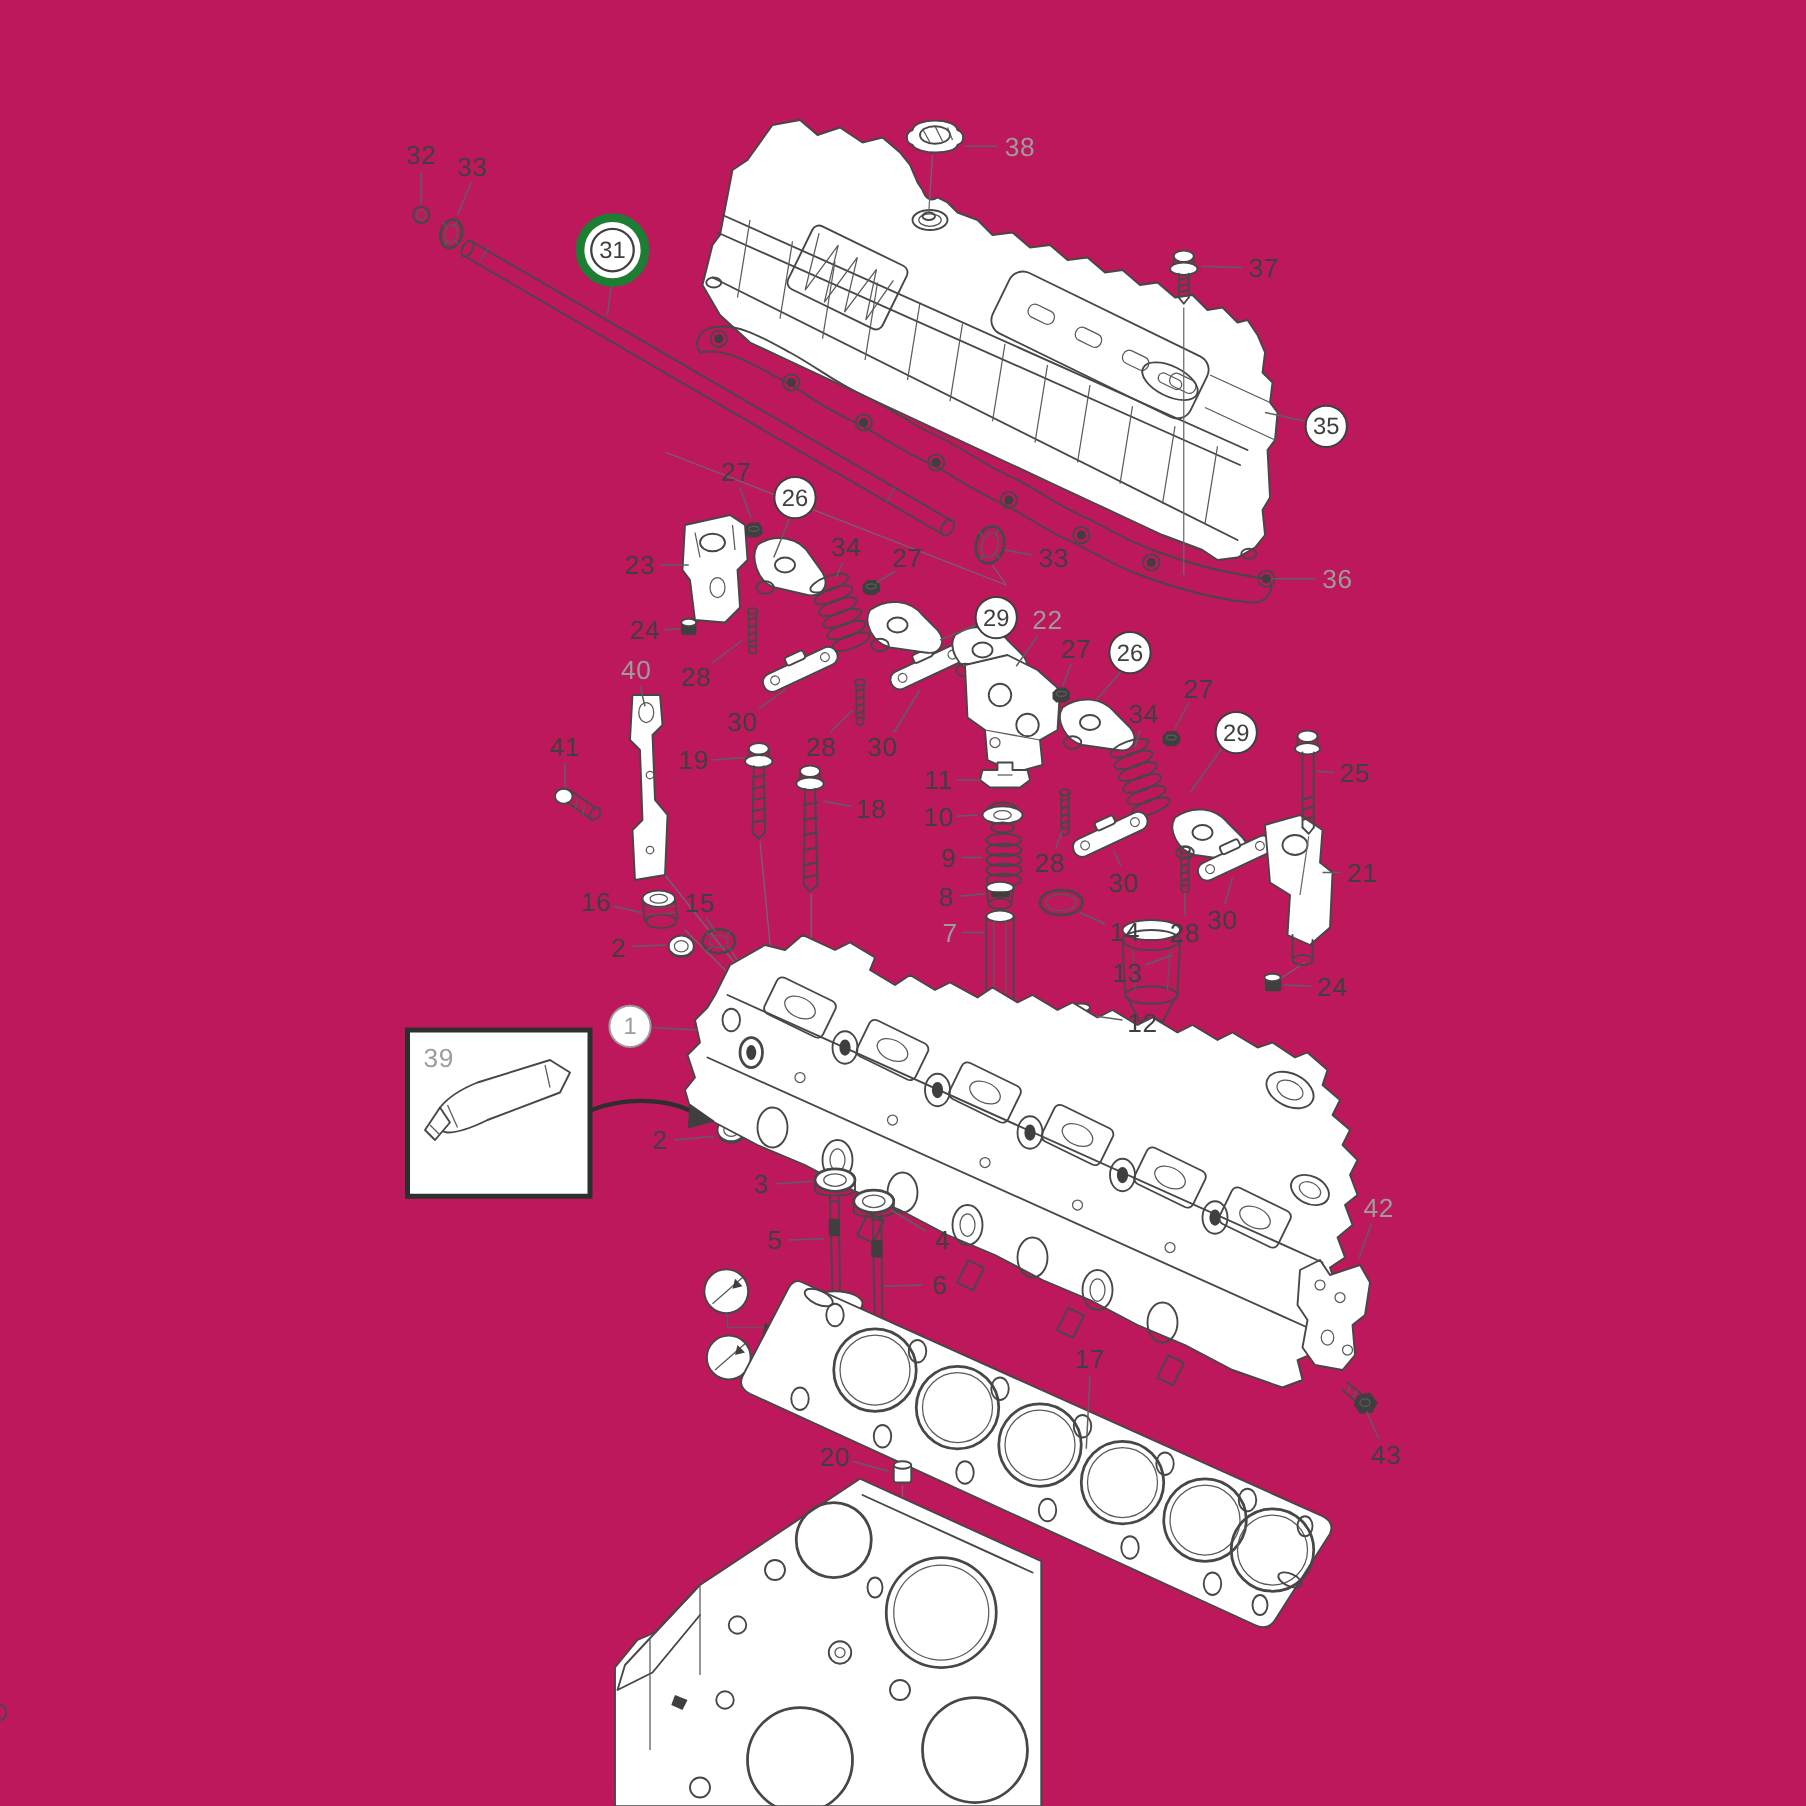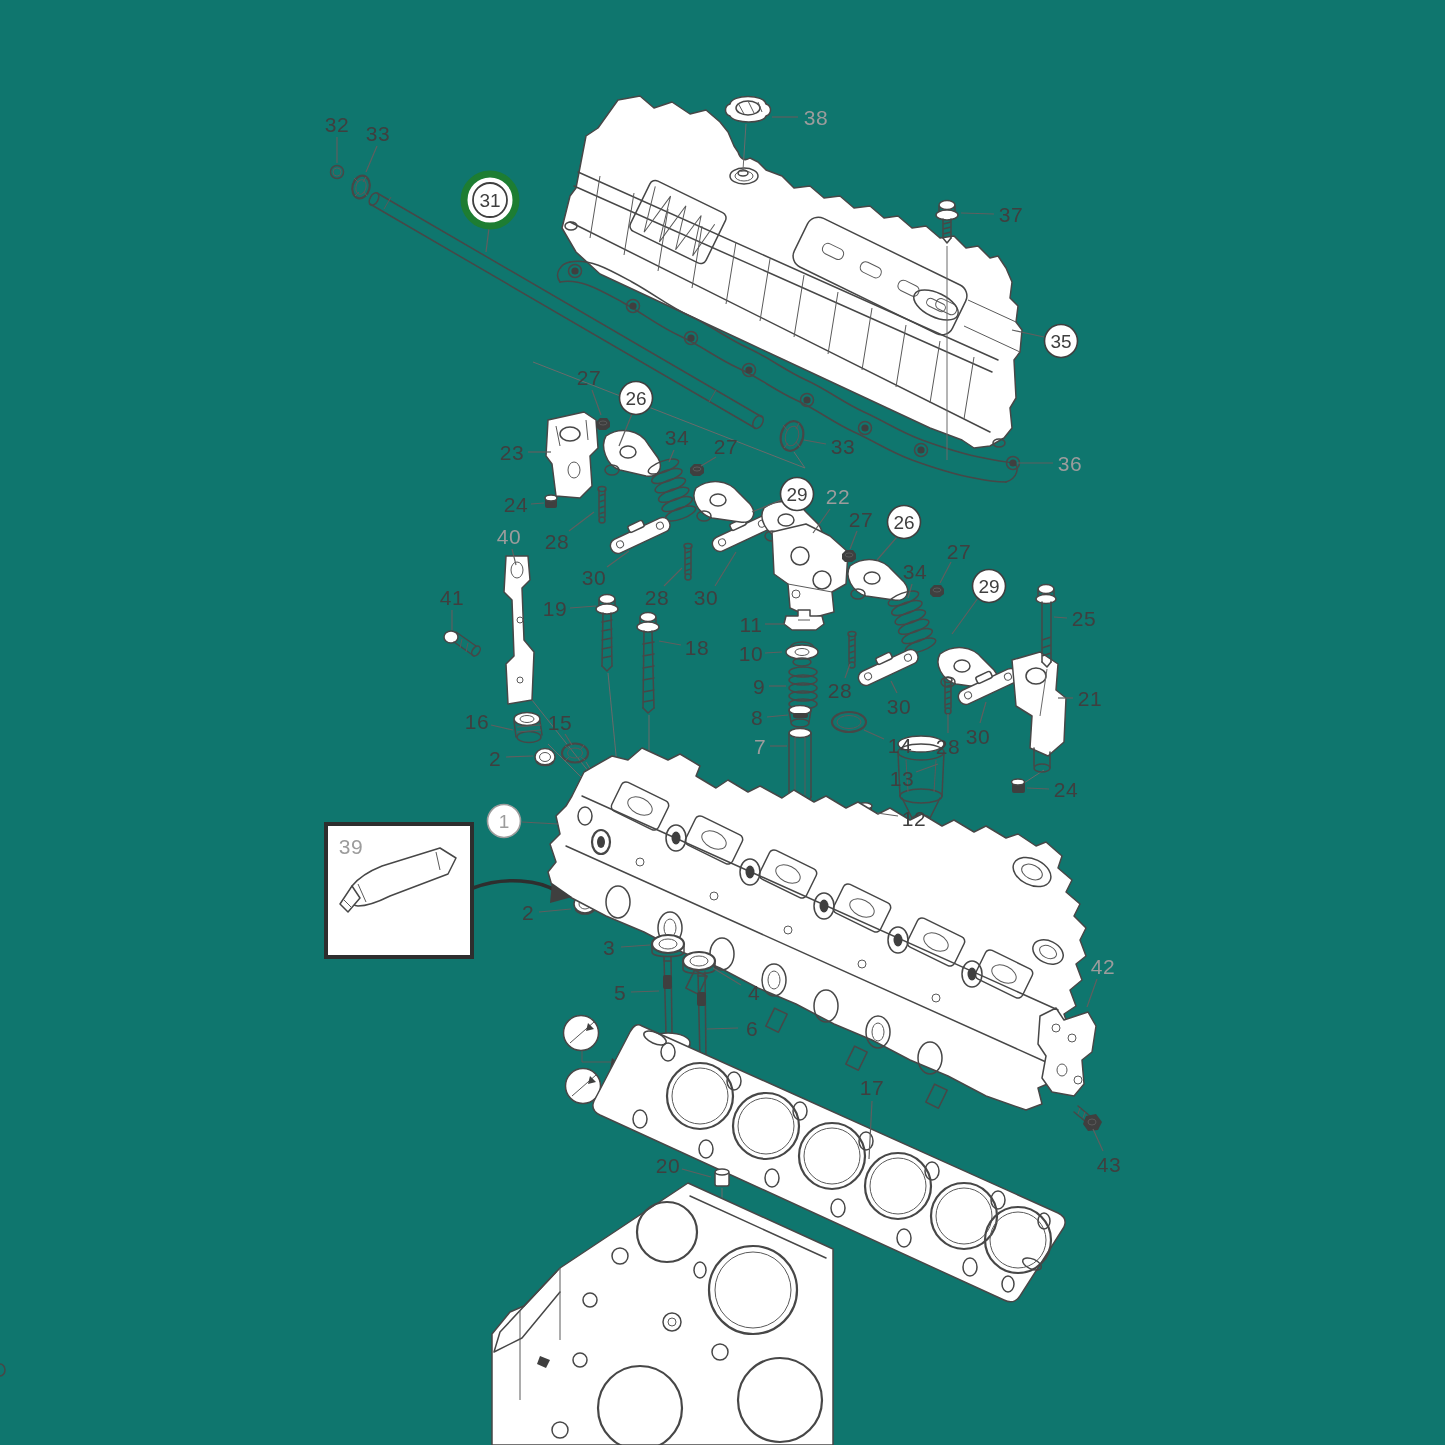--- a/index.html
+++ b/index.html
@@ -1,16 +1,16 @@
 <!DOCTYPE html>
 <html><head>
 <meta charset="utf-8">
 <style>
   html,body{margin:0;padding:0;background:#ffffff;}
-  #stage{position:relative;width:1445px;height:1445px;background:#0f766e;overflow:hidden;
+  #stage{position:relative;width:1445px;height:1445px;background:#be185d;overflow:hidden;
          font-family:"Liberation Sans", sans-serif;}
   svg{position:absolute;left:0;top:0;}
   .s  {fill:none;stroke:#474747;stroke-width:1.5;stroke-linecap:round;stroke-linejoin:round;}
   .s2 {fill:none;stroke:#474747;stroke-width:2.2;stroke-linecap:round;stroke-linejoin:round;}
   .sw {fill:#ffffff;stroke:#474747;stroke-width:1.5;stroke-linecap:round;stroke-linejoin:round;}
   .sw2{fill:#ffffff;stroke:#474747;stroke-width:2.2;stroke-linejoin:round;}
   .thin{fill:none;stroke:#5a5a5a;stroke-width:1;}
   .ax {fill:none;stroke:#6a6a6a;stroke-width:1;}
   .dk {fill:#3f3f3f;stroke:none;}
   .ldr{fill:none;stroke:#5f5f5f;stroke-width:1.2;}

